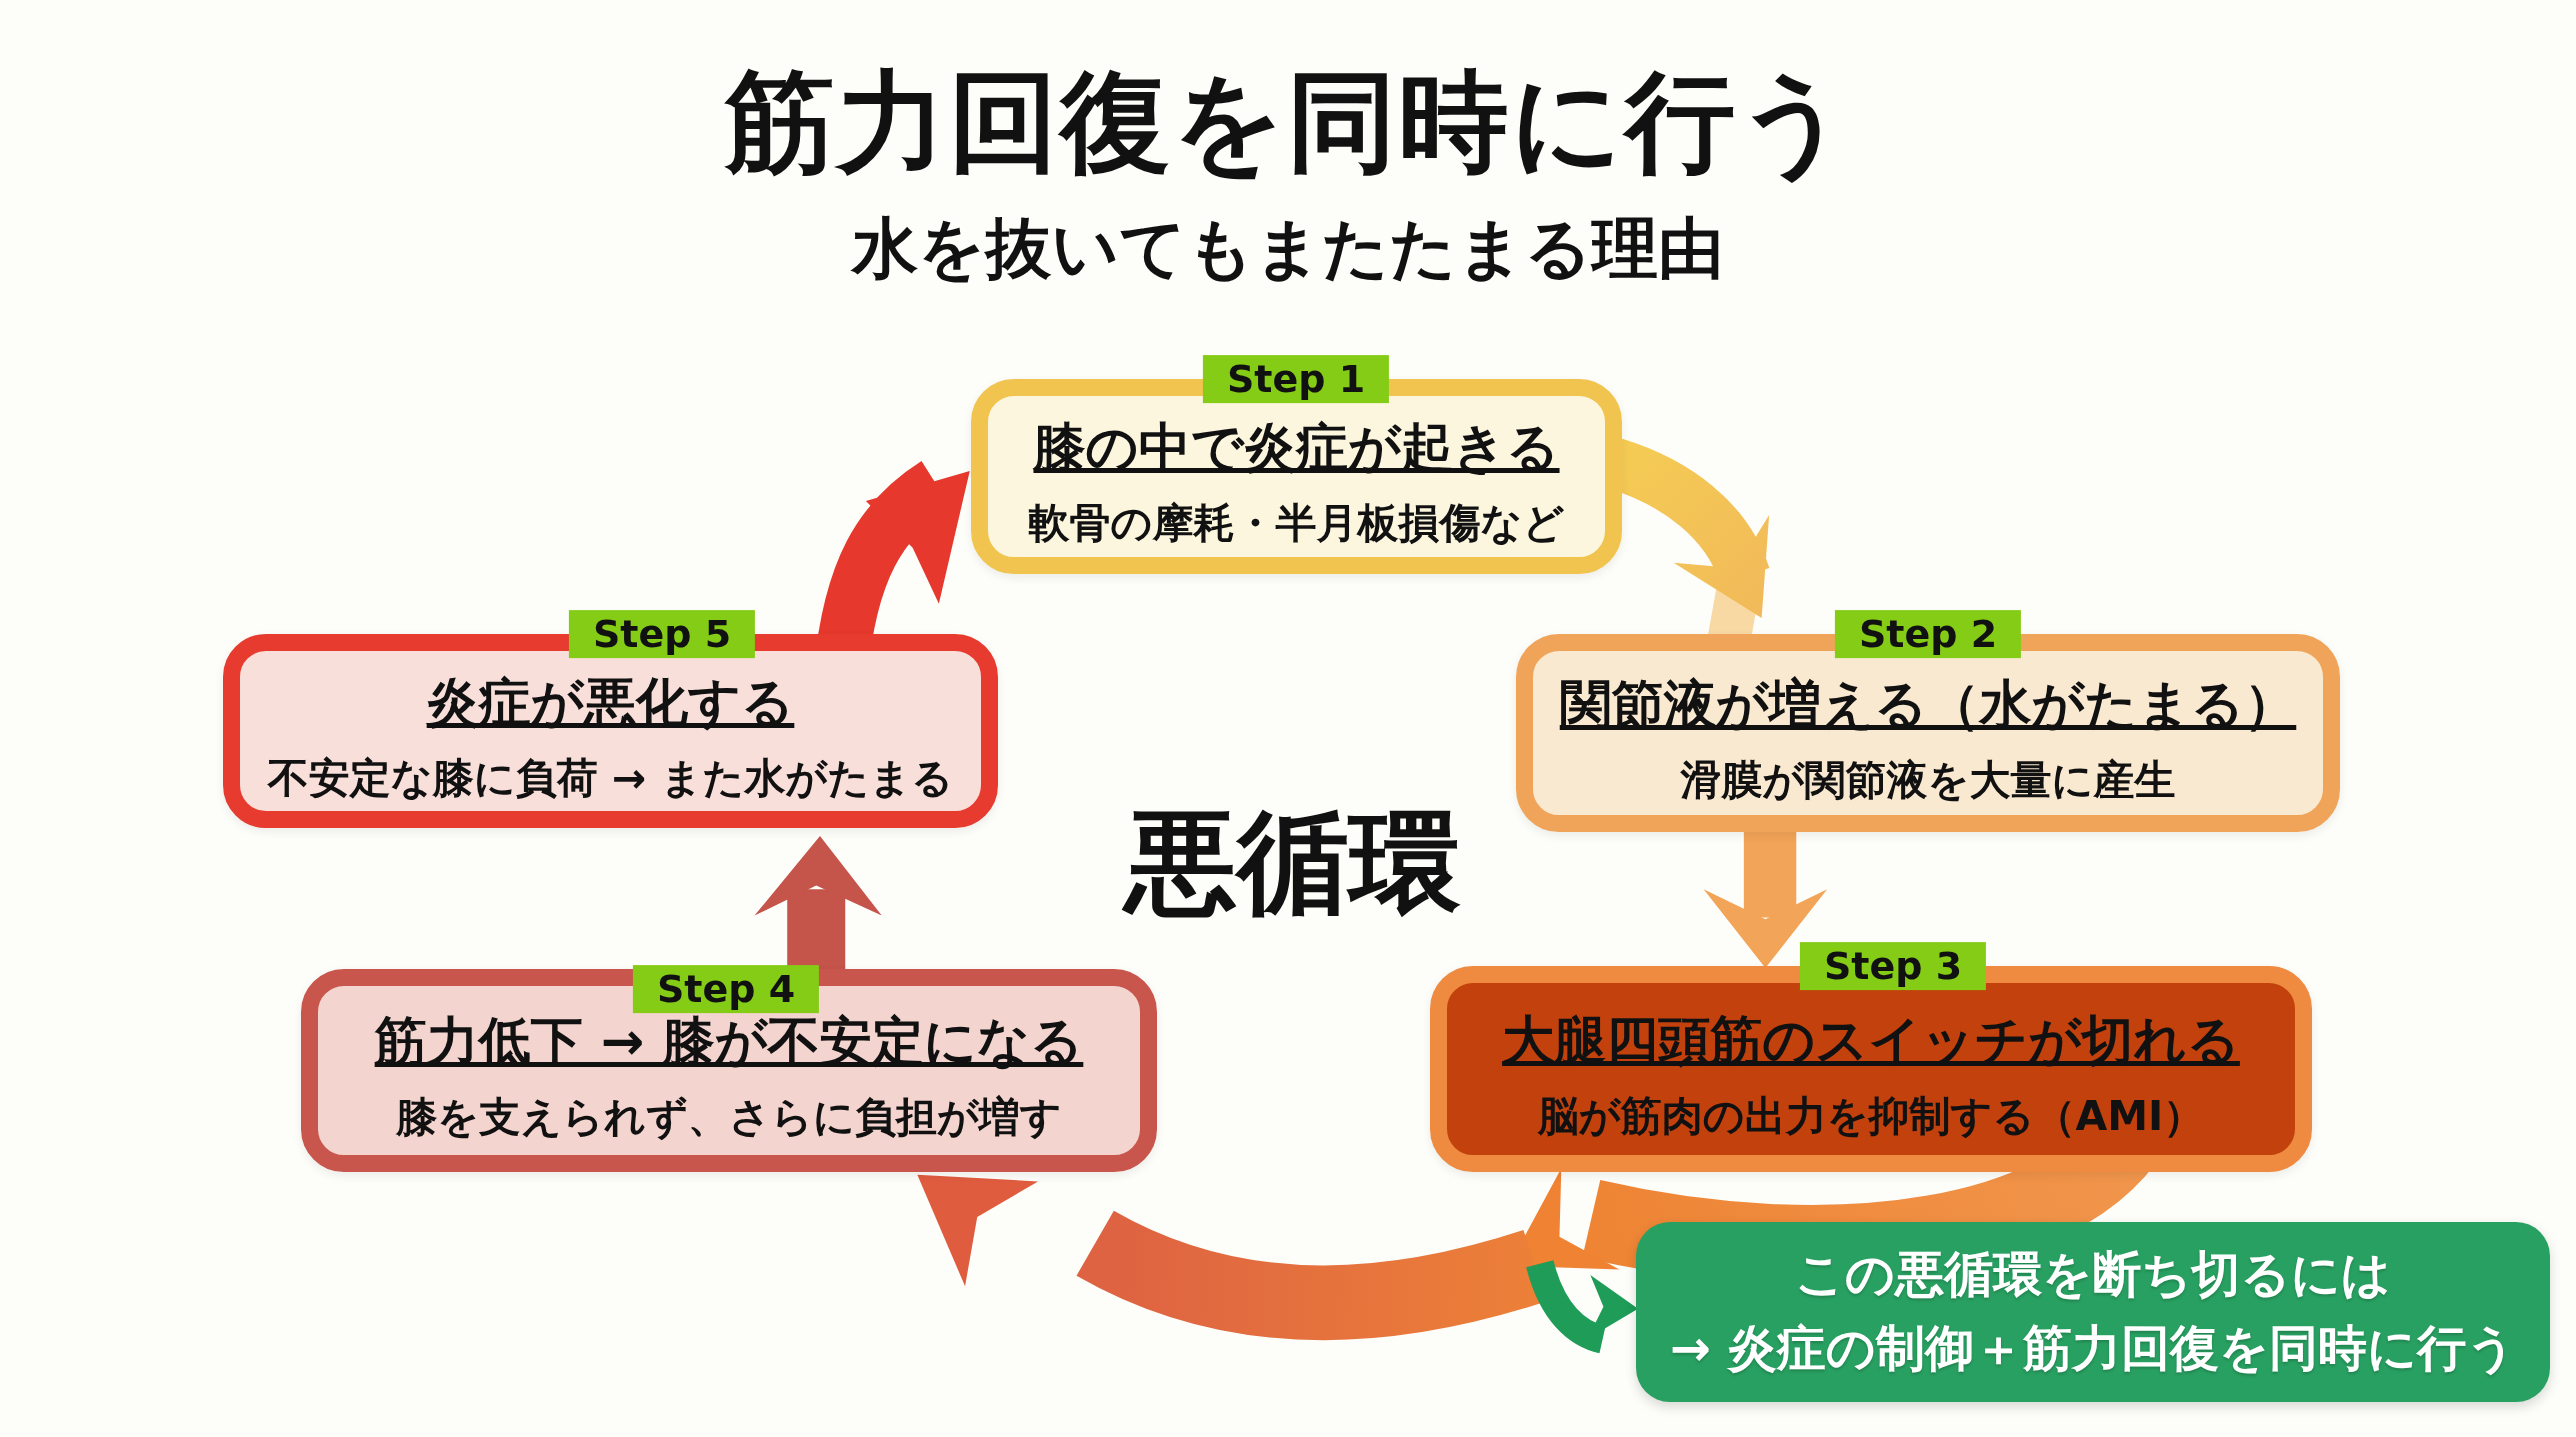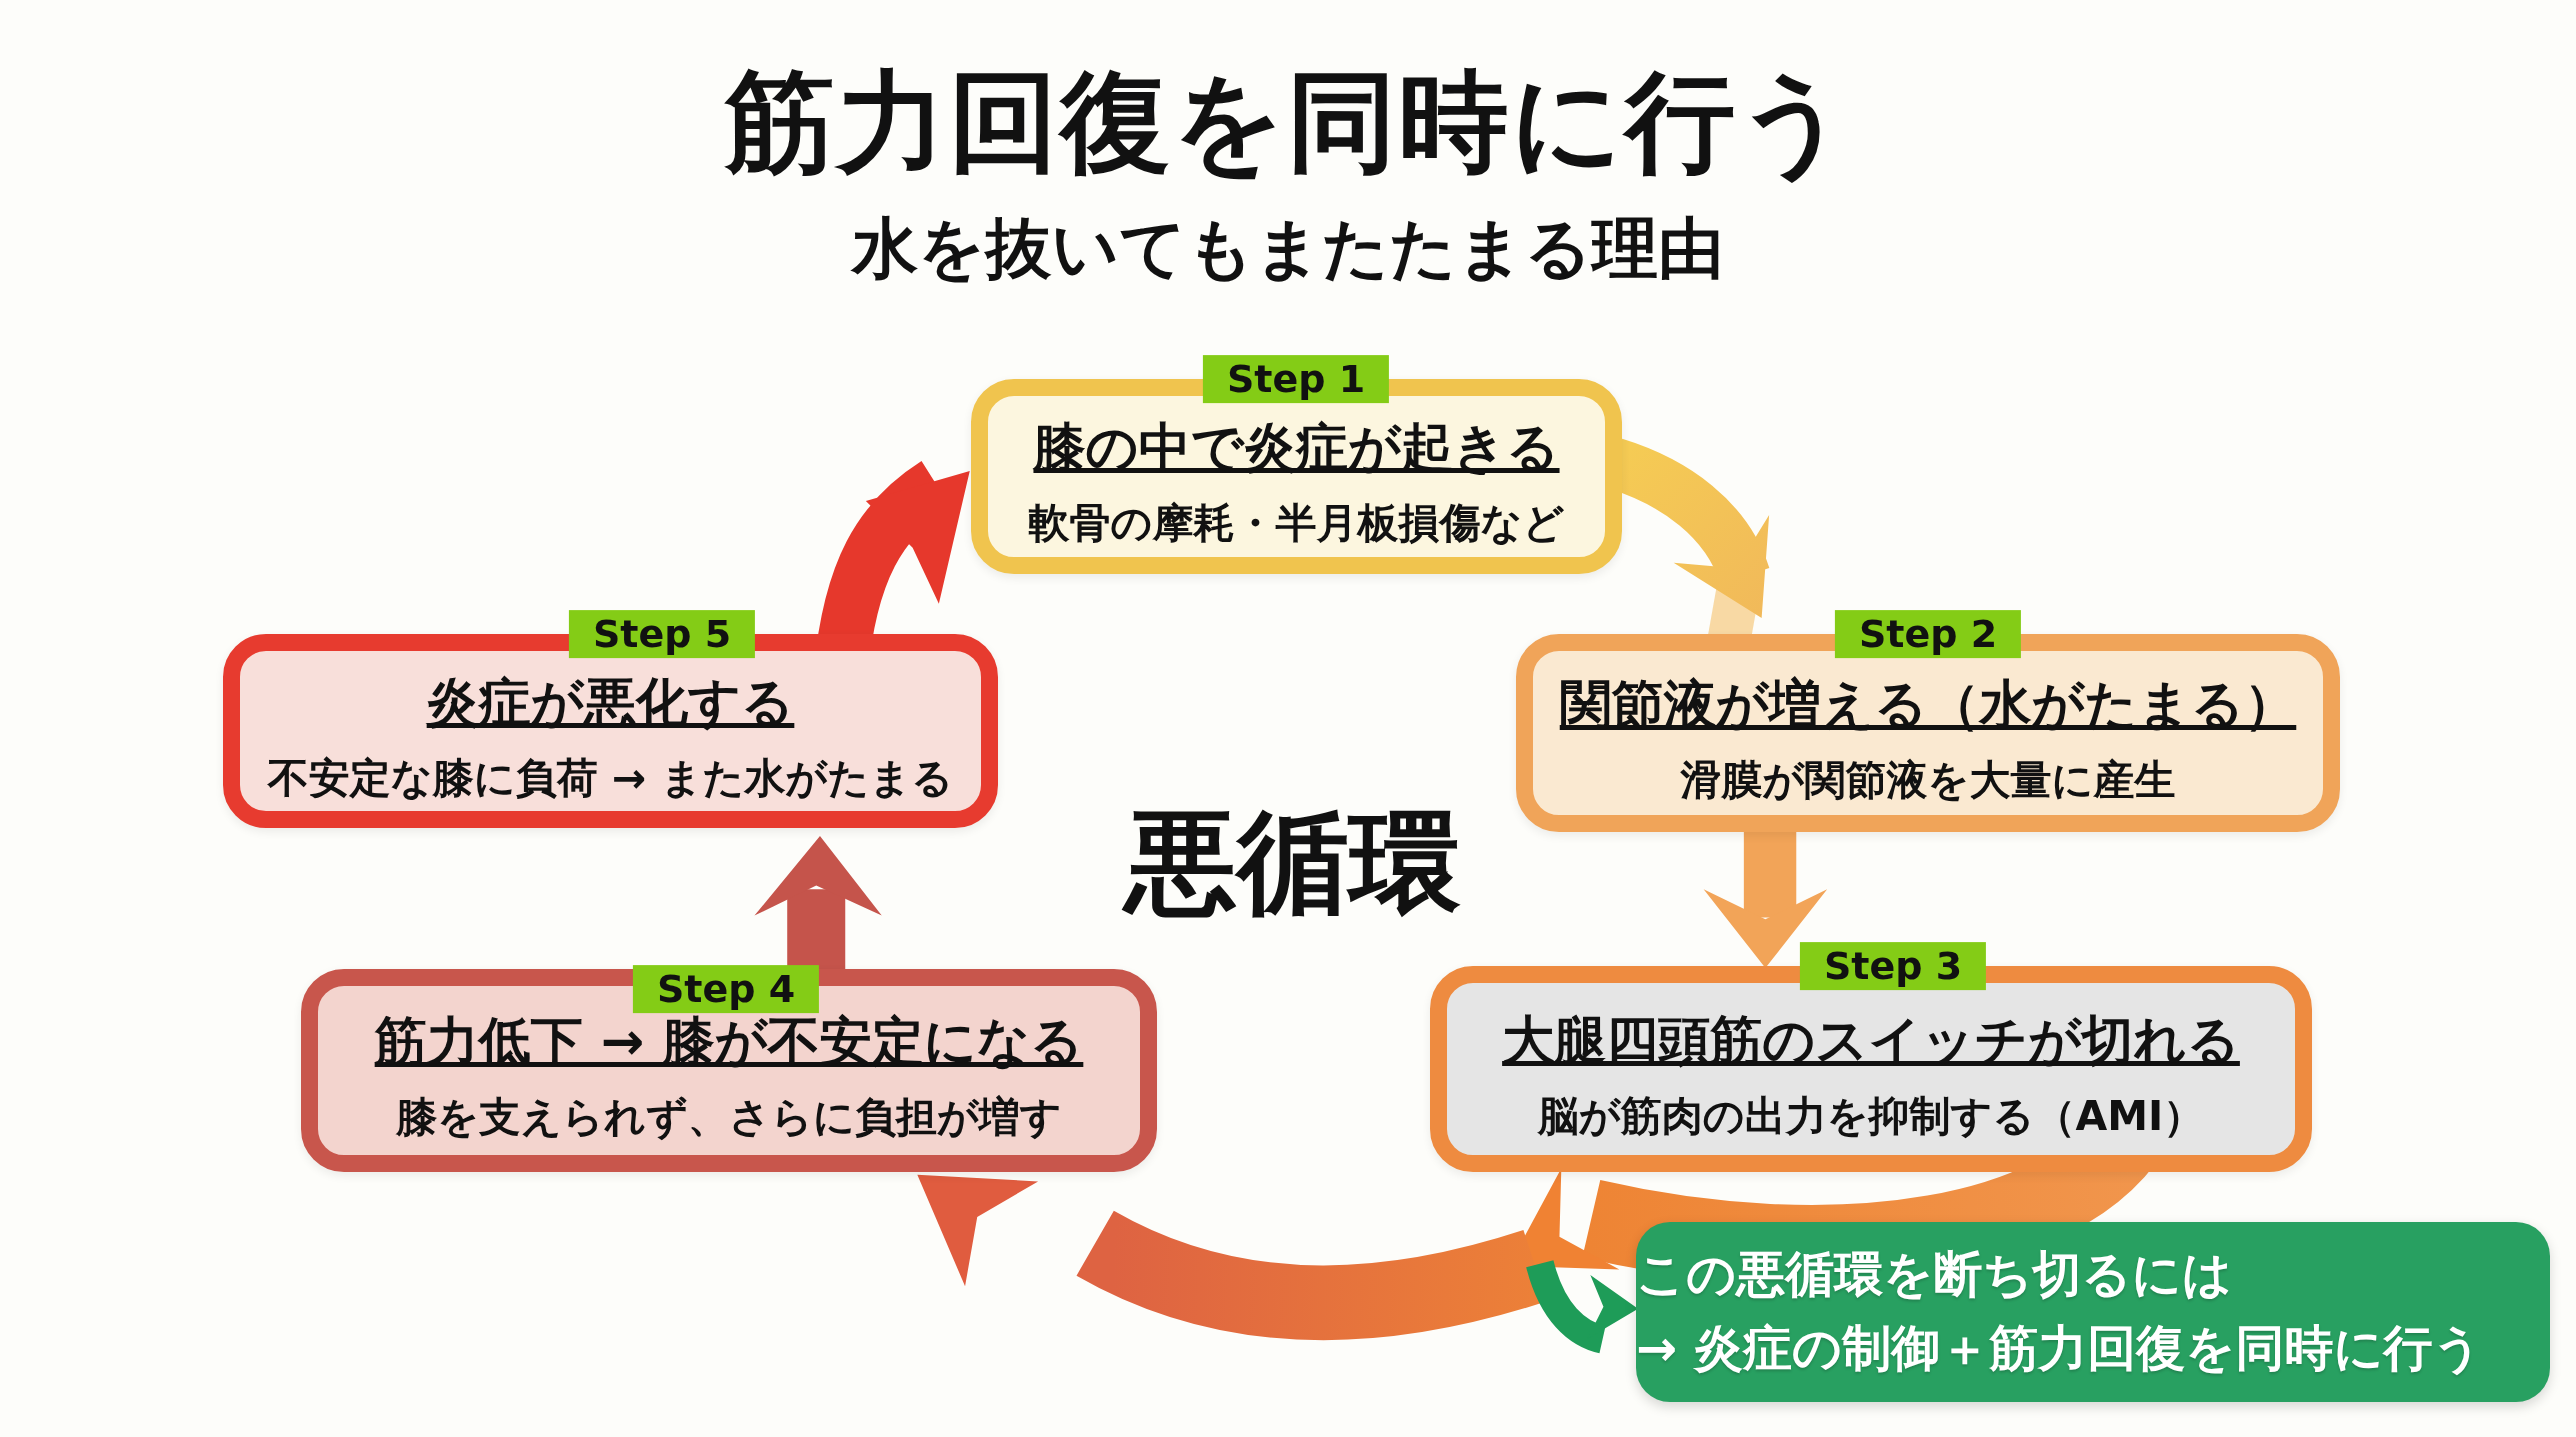--- a/index.html
+++ b/index.html
@@ -48,21 +48,21 @@
   }
   #tag1{left:1296px;top:379px;}
   #tag2{left:1928px;top:634px;}
   #tag3{left:1893px;top:966px;}
   #tag4{left:726px; top:989px;}
   #tag5{left:662px; top:634px;}
   
   .callout{
     position:absolute;left:1636px;top:1222px;width:914px;height:180px;z-index:2;
     border-radius:34px;
-    display:flex;flex-direction:column;align-items:flex-start;justify-content:center;gap:7.5px;
+    display:flex;flex-direction:column;align-items:center;justify-content:center;gap:7.5px;
     color:#ffffff;box-shadow:0 4.7px 11.2px rgba(0,0,0,.15);
   }
   .callout .c-line{font-size:49px;font-weight:800;white-space:nowrap;
     text-shadow:0 1.9px 2.8px rgba(0,0,0,.18);}
 </style>
 </head>
 <body style="background: rgb(253, 253, 250);">
 
 <div class="stage">
 
@@ -128,21 +128,21 @@
     <div class="detail">軟骨の摩耗・半月板損傷など</div>
   </div>
   <div class="step-tag" id="tag1">Step 1</div>
 
   <div class="step-box" id="box2" style="border-color: rgb(240, 164, 89); background-color: rgb(250, 233, 209);">
     <div class="heading">関節液が増える（水がたまる）</div>
     <div class="detail">滑膜が関節液を大量に産生</div>
   </div>
   <div class="step-tag" id="tag2">Step 2</div>
 
-  <div class="step-box" id="box3" style="border-color: rgb(238, 139, 64); background-color: #e5e5e5;">
+  <div class="step-box" id="box3" style="border-color: rgb(238, 139, 64); background-color: #c2410c;">
     <div class="heading">大腿四頭筋のスイッチが切れる</div>
     <div class="detail">脳が筋肉の出力を抑制する（AMI）</div>
   </div>
   <div class="step-tag" id="tag3">Step 3</div>
 
   <div class="step-box" id="box4" style="border-color: rgb(200, 86, 76); background-color: rgb(243, 212, 206);">
     <div class="heading">筋力低下 → 膝が不安定になる</div>
     <div class="detail">膝を支えられず、さらに負担が増す</div>
   </div>
   <div class="step-tag" id="tag4">Step 4</div>

